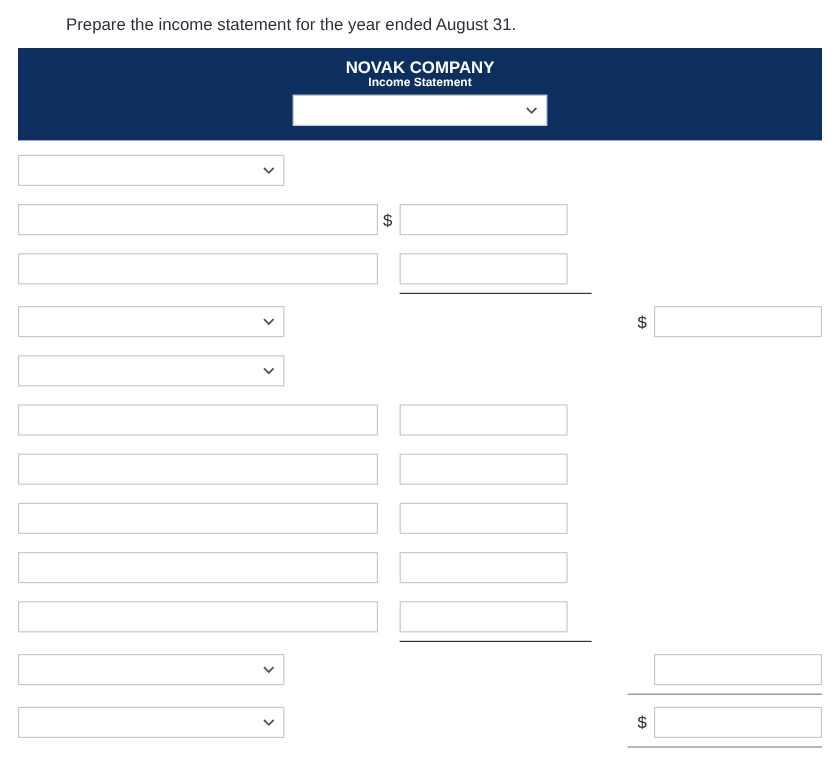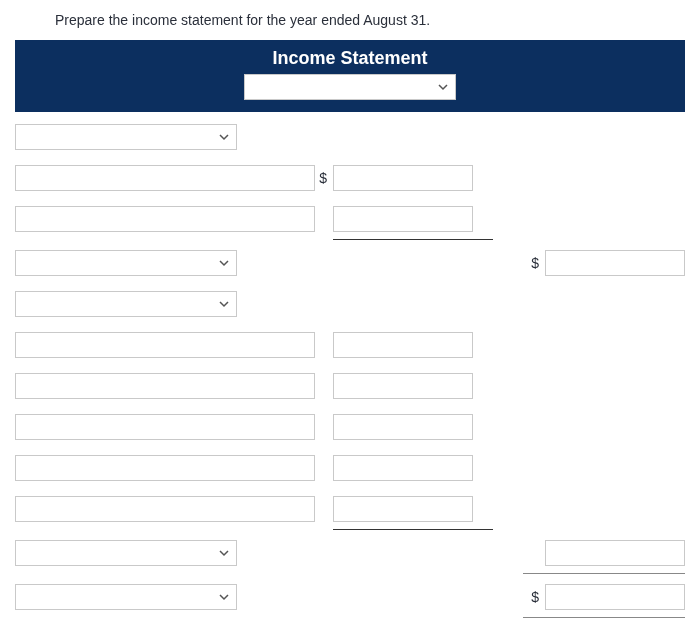--- a/index.html
+++ b/index.html
@@ -22,21 +22,21 @@
       padding: 8px 0 12px 0;
     }
     .header-band .company {
       color: #fff;
       font-weight: bold;
       font-size: 14px;
     }
     .header-band .title {
       color: #fff;
       font-weight: bold;
-      font-size: 18px;
+      font-size: 10px;
       margin-bottom: 4px;
     }
     .select-box, .text-input, .num-input {
       border: 1px solid #c9c9c9;
       background: #fff;
       height: 26px;
       font-size: 12px;
       padding: 0 6px;
     }
     .select-box {
@@ -86,20 +86,21 @@
       height: 26px;
       margin: 0 auto;
     }
   </style>
 </head>
 <body>
 
 <div class="instruction">Prepare the income statement for the year ended August 31.</div>
 
 <div class="header-band">
+  <div class="company">NOVAK COMPANY</div>
   <div class="title">Income Statement</div>
   <div class="select-box header-select">
     <span></span>
     <span class="chev">
       <svg viewBox="0 0 12 12">
           <path d="M2 4 L6 8 L10 4" fill="none" stroke="#555" stroke-width="1.5"></path>
         </svg>
     </span>
   </div>
 </div>

